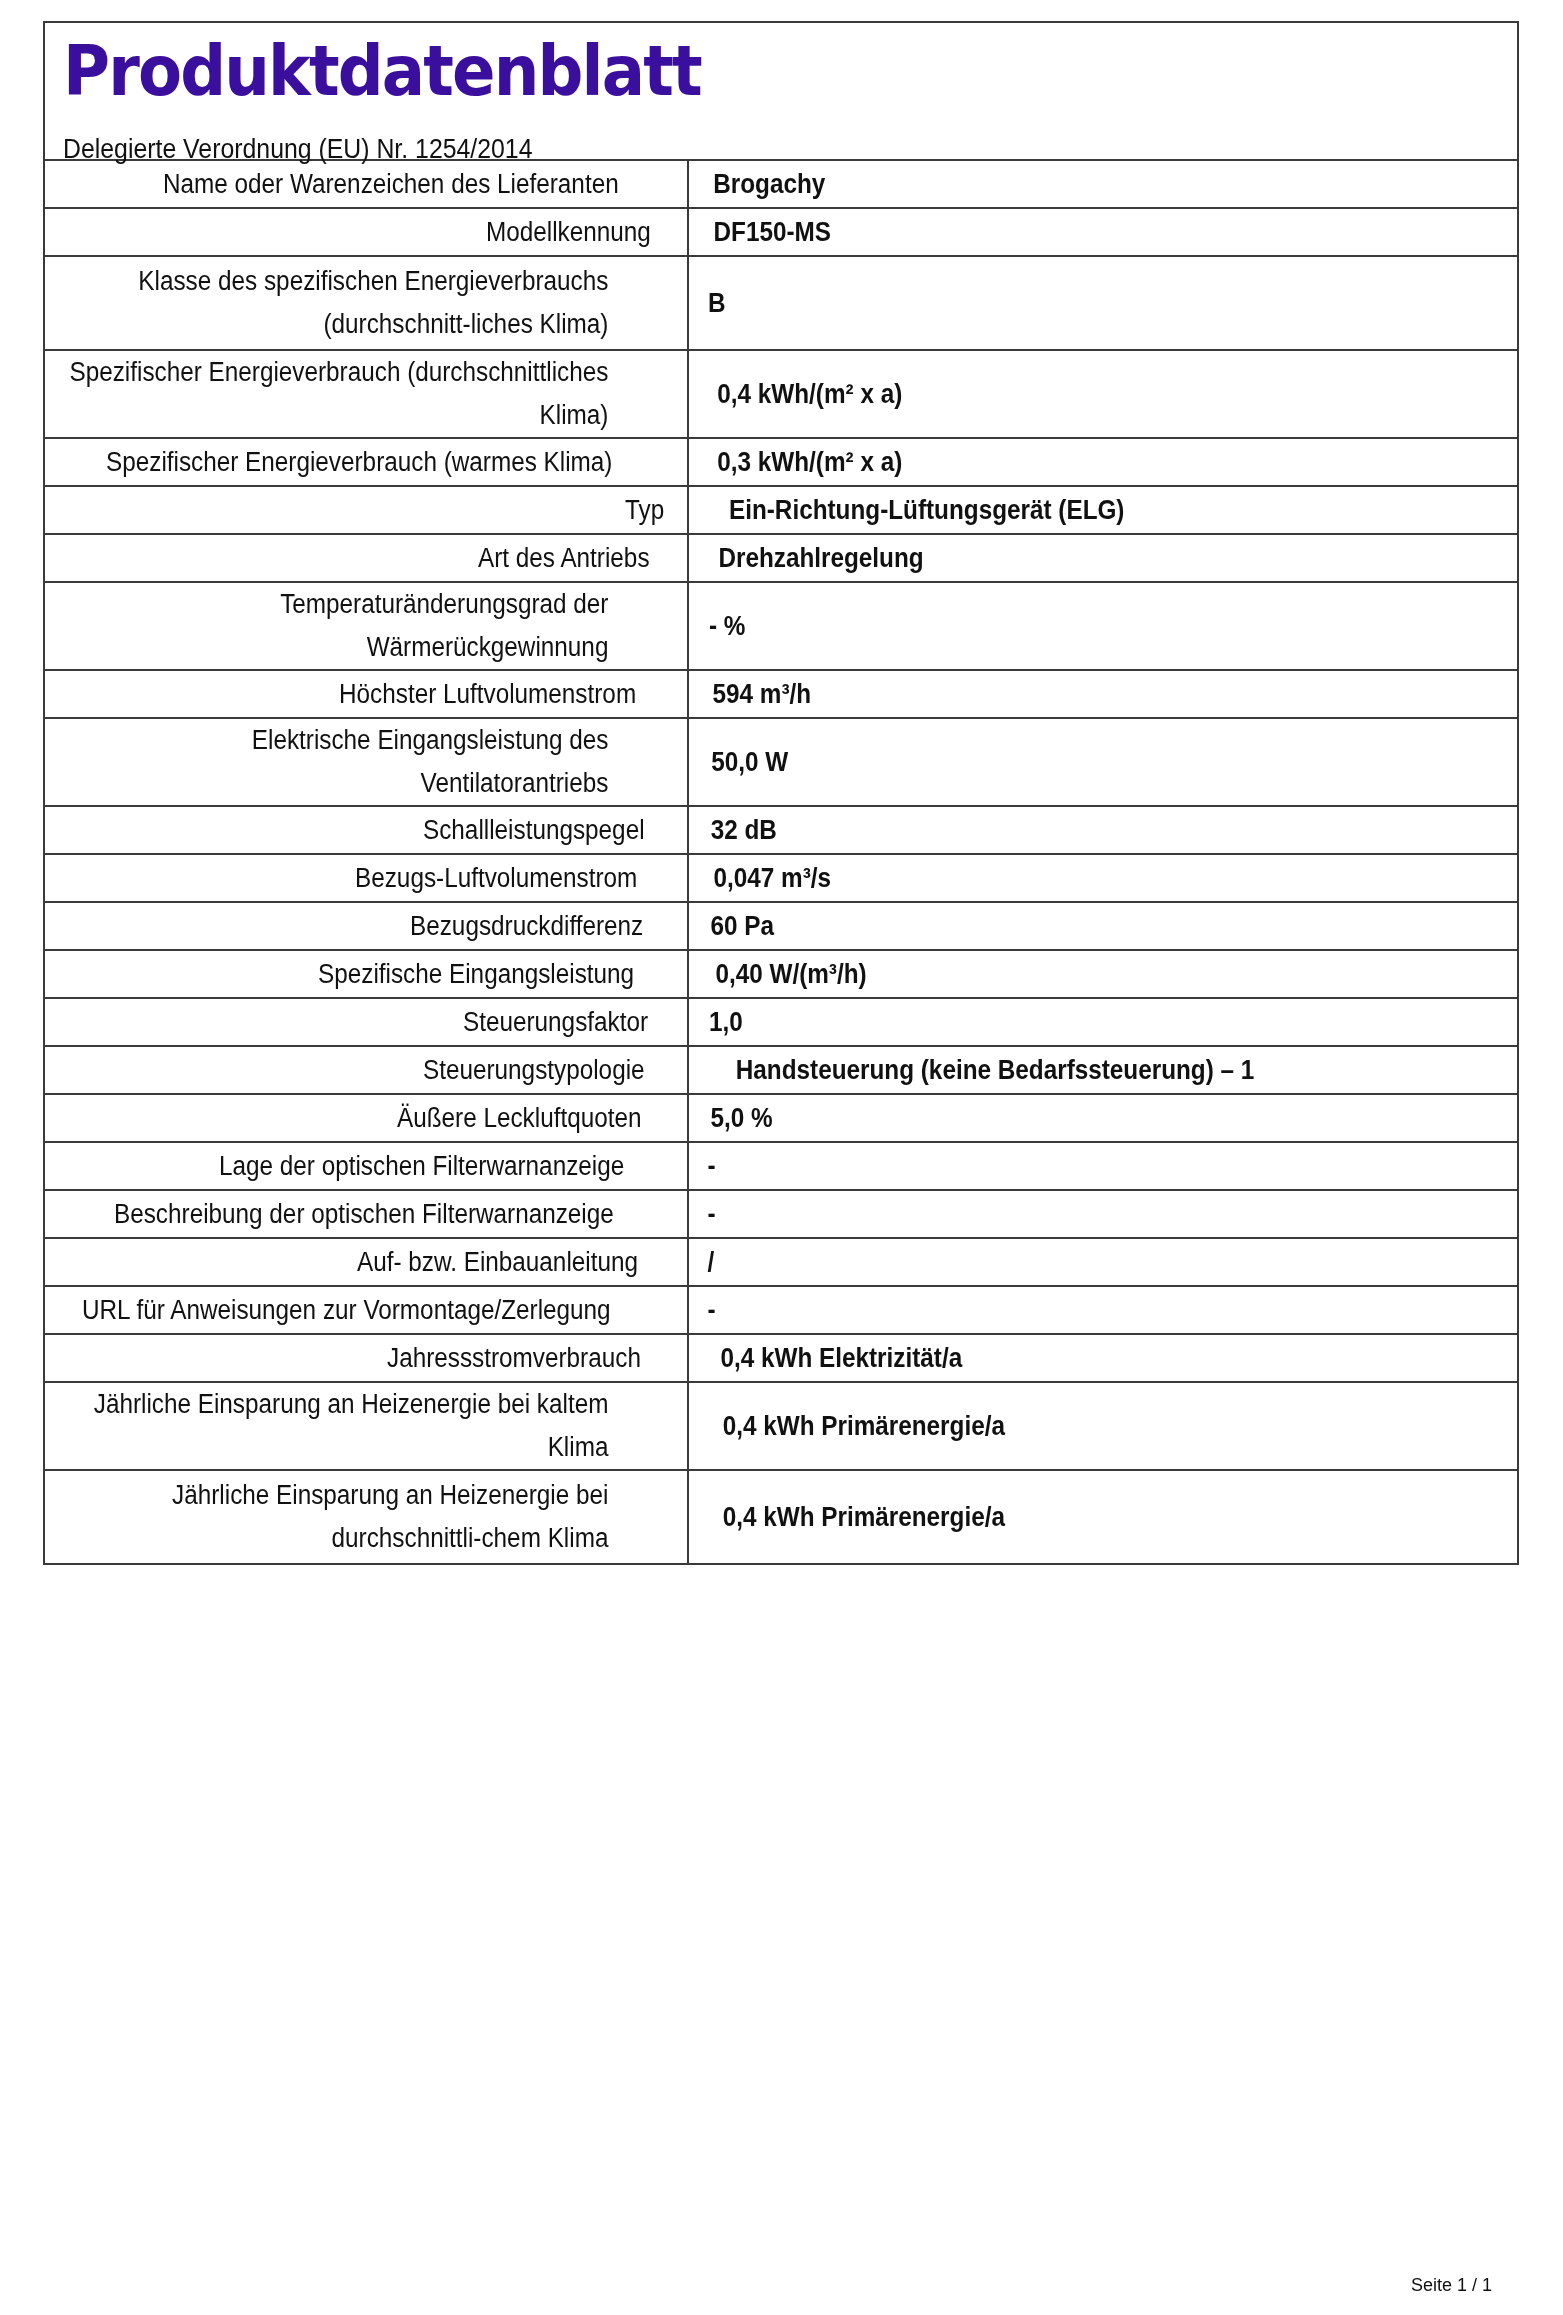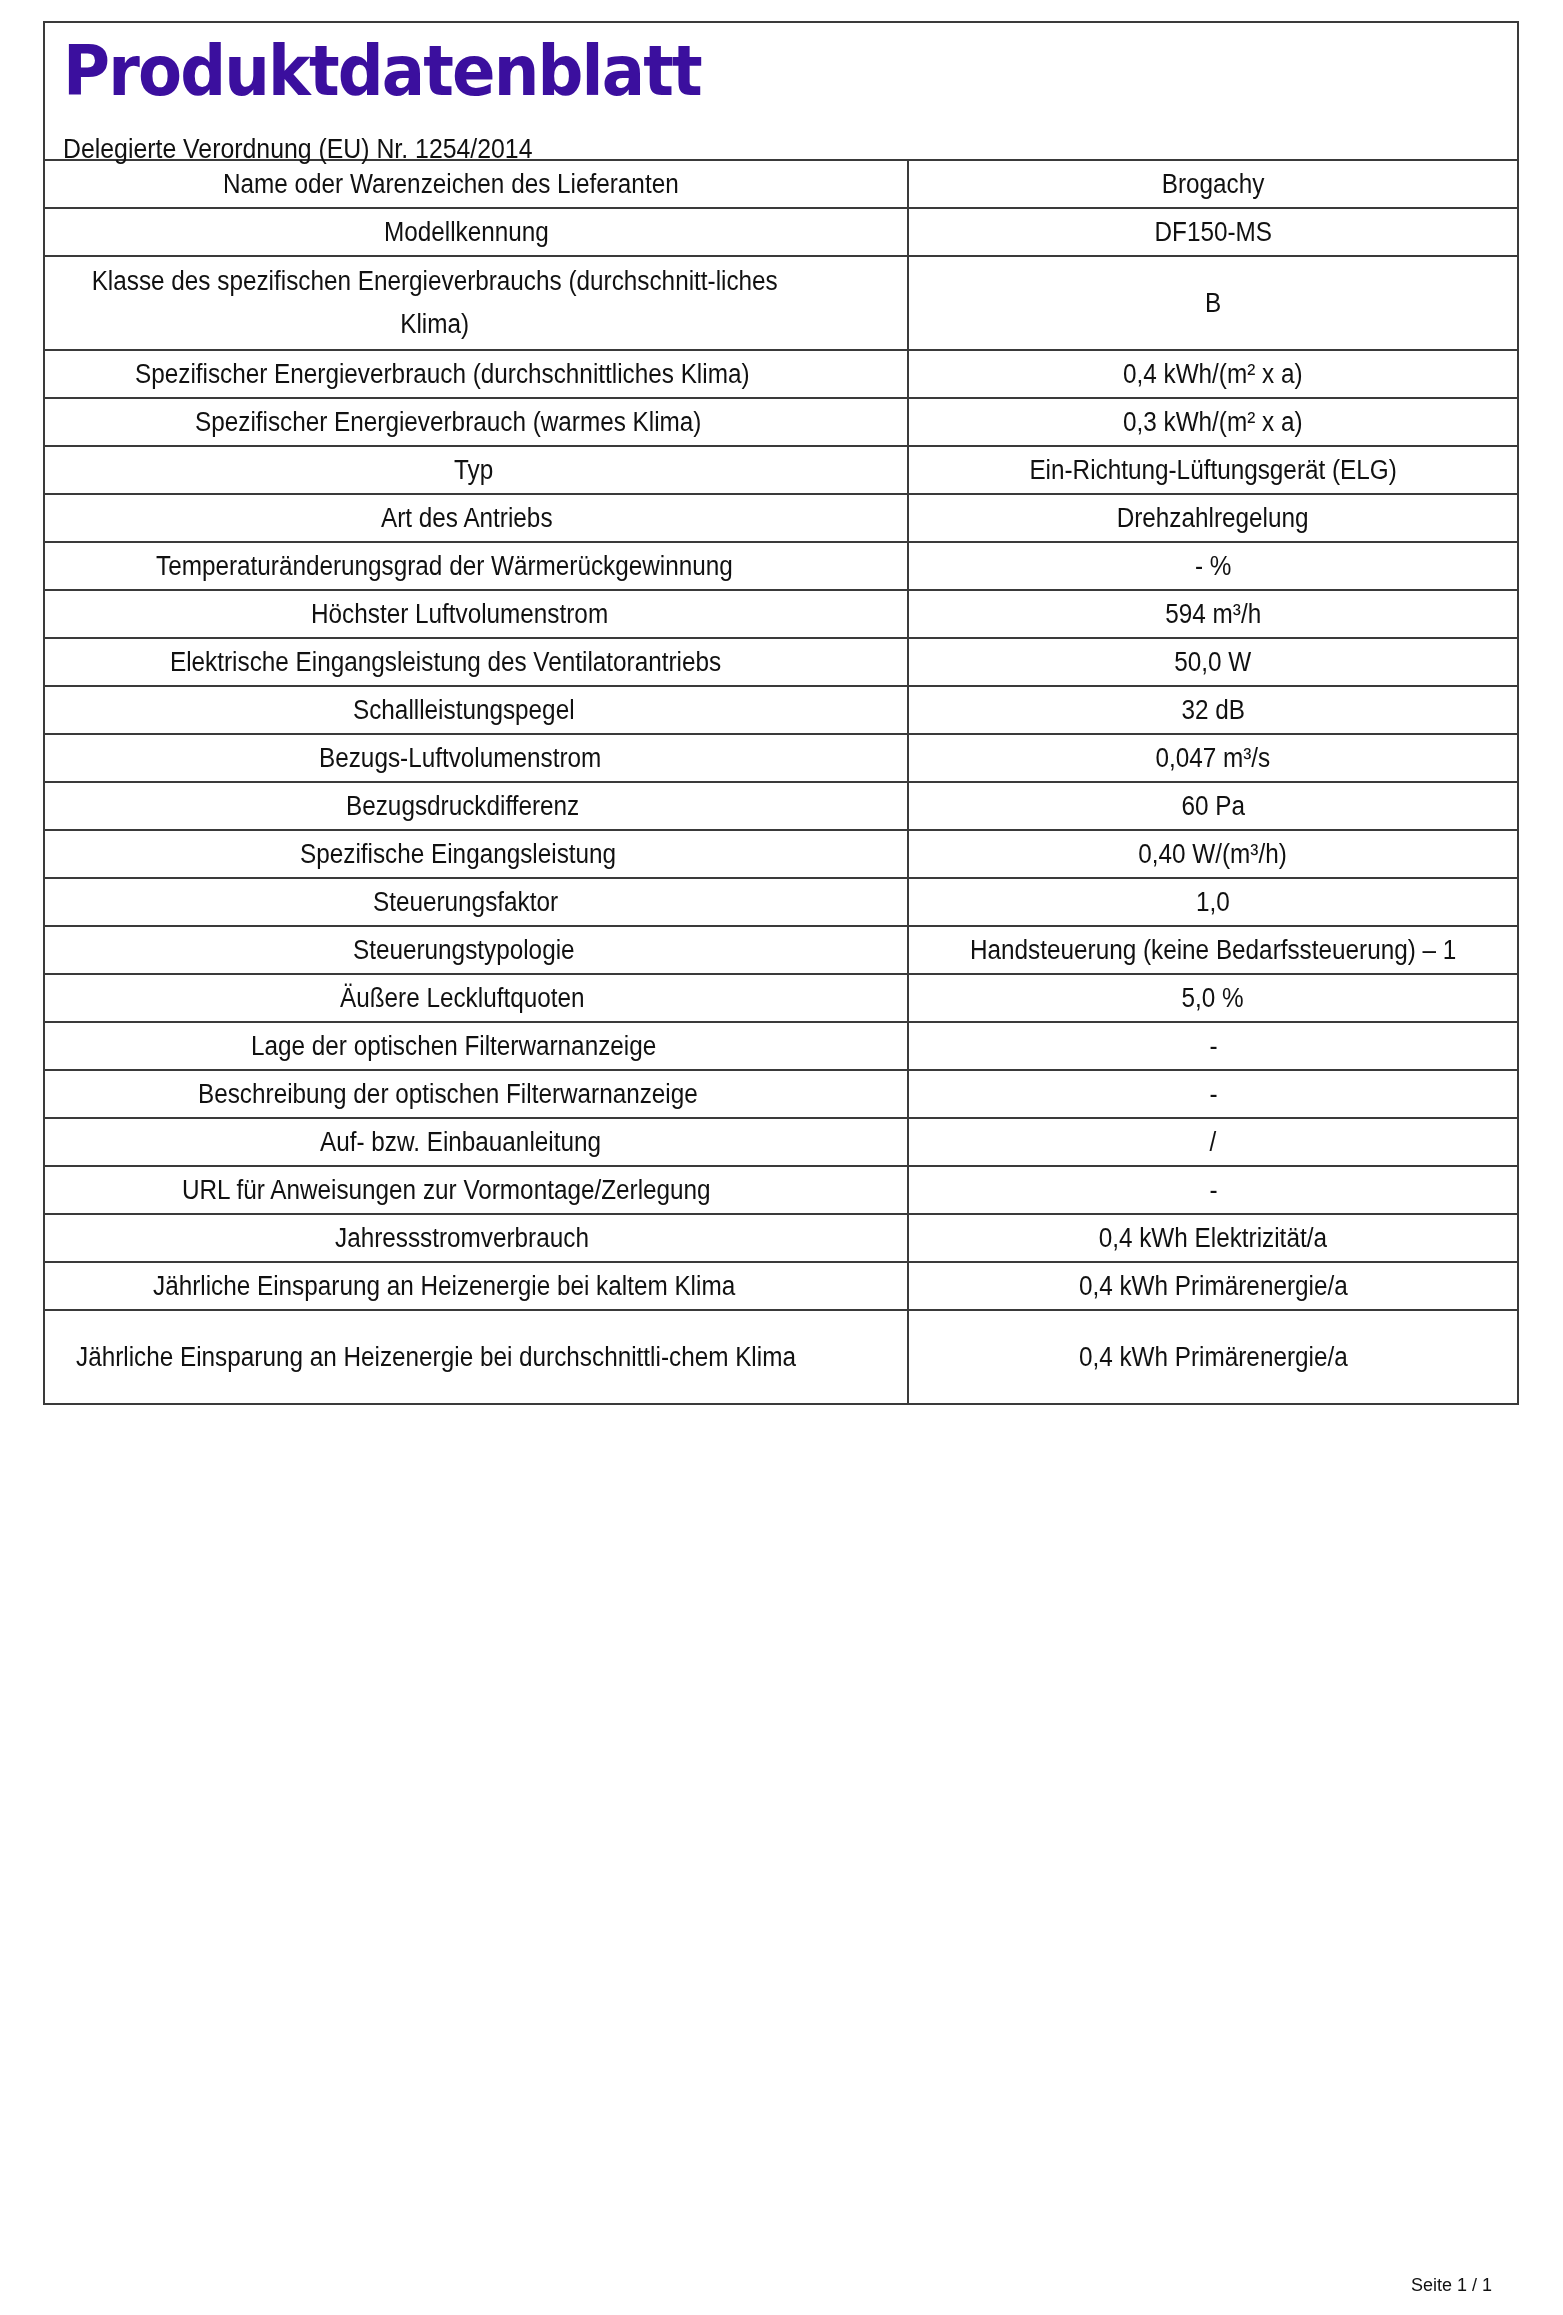--- a/index.html
+++ b/index.html
@@ -6,22 +6,22 @@
   body { width: 1563px; height: 2316px; position: relative; overflow: hidden;
          font-family: "Liberation Sans", sans-serif; color: #111; }
   .sheet { position: absolute; left: 43px; top: 21px; width: 1476px; }
   .header { border: 2px solid #3a3a3a; border-bottom: none; height: 138px; position: relative; box-sizing: border-box; }
   .title { position: absolute; left: 18px; top: 8px; font-size: 69px; font-weight: bold; color: #3b0f9e;
            font-family: "DejaVu Sans", sans-serif; letter-spacing: -2px; transform: scaleX(0.93); transform-origin: left; }
   .subtitle { position: absolute; left: 18px; top: 111px; font-size: 27px; color: #111;
               font-family: "Liberation Sans", sans-serif; transform: scaleX(0.92); transform-origin: left; }
   table { border-collapse: collapse; width: 1476px; table-layout: fixed; }
   td { border: 2px solid #3a3a3a; height: 48px; font-size: 27px; padding: 0 18px; box-sizing: border-box; line-height: 43px; }
-  td.label { width: 864px; text-align: center; }
-  td.value { text-align: center; font-weight: normal; padding-left: 18px; }
+  td.label { width: 644px; text-align: right; }
+  td.value { text-align: left; font-weight: bold; padding-left: 18px; }
   tr.tall td { height: 94px; }
   .lbl { display: inline-block; transform: scaleX(0.9); transform-origin: left; }
   .val { display: inline-block; transform: scaleX(0.9); transform-origin: center; }
   .footer { position: absolute; left: 1411px; top: 2275px; font-size: 18px; color: #111; font-family: "Liberation Sans", sans-serif; }
 </style>
 </head>
 <body>
 
 <div class="sheet">
   <div class="header">

